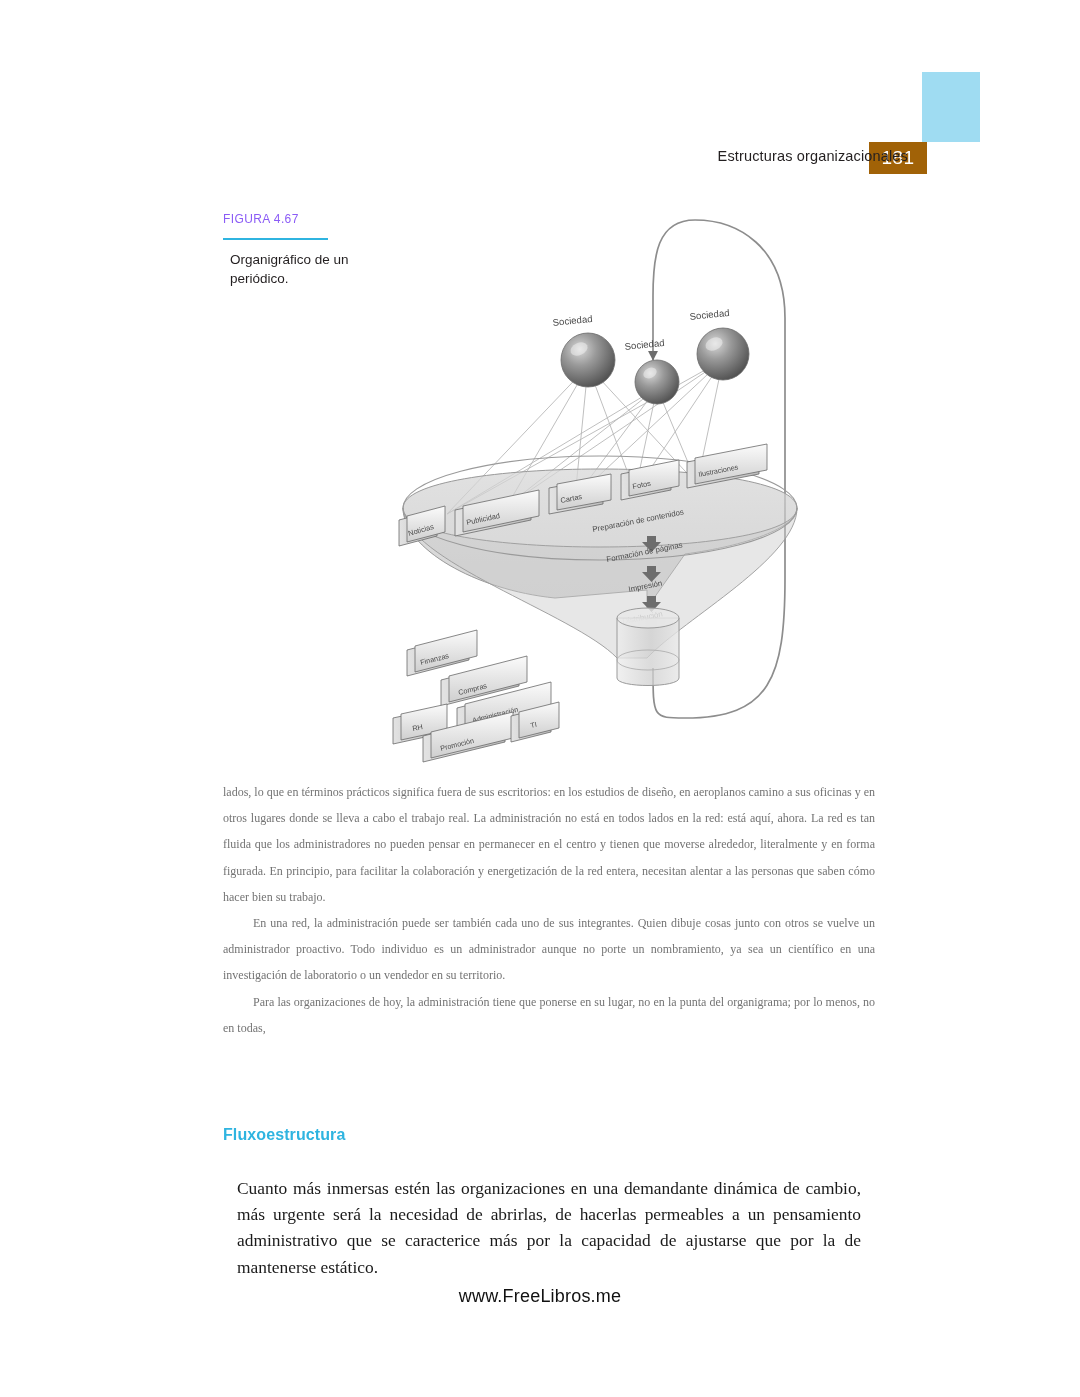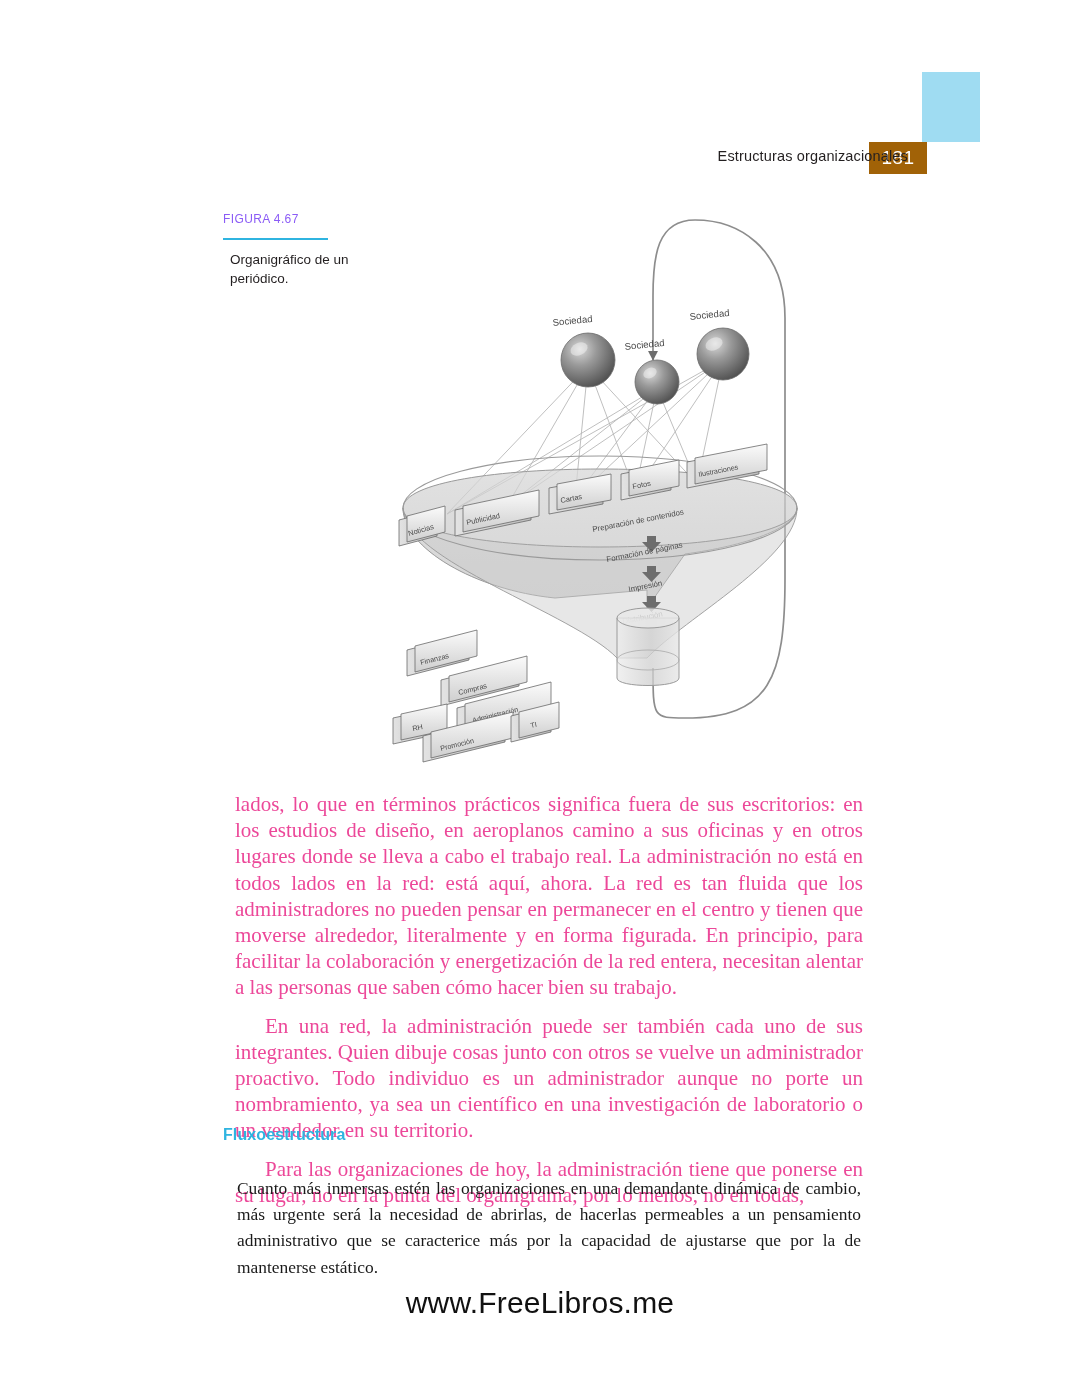--- a/index.html
+++ b/index.html
@@ -87,25 +87,25 @@
   .figure-art svg { display: block; }
 
   
   .body-col {
     position: absolute;
     left: 223px;
     top: 779px;
     width: 652px;
   }
   .body-col p {
-    margin: 12px;
+    margin: 0;
     font-family: "Liberation Serif", serif;
-    font-size: 21px;
+    font-size: 12px;
     line-height: 26.2px;
-    color: #ec4899;
+    color: #737373;
     text-align: justify;
     text-justify: inter-word;
     hyphens: none;
   }
   .body-col p.indent { text-indent: 30px; }
 
   .section-head {
     position: absolute;
     left: 223px;
     top: 1126px;
@@ -128,21 +128,21 @@
     color: #1a1a1a;
     text-align: justify;
   }
 
   .footer {
     position: absolute;
     left: 0;
     right: 0;
     top: 1286px;
     text-align: center;
-    font-size: 30px;
+    font-size: 18px;
     color: #111111;
     letter-spacing: 0.2px;
   }
 
   .dlabel {
     font-family: "Liberation Sans", sans-serif;
     fill: #4a4a4a;
   }
 </style>
 </head>

